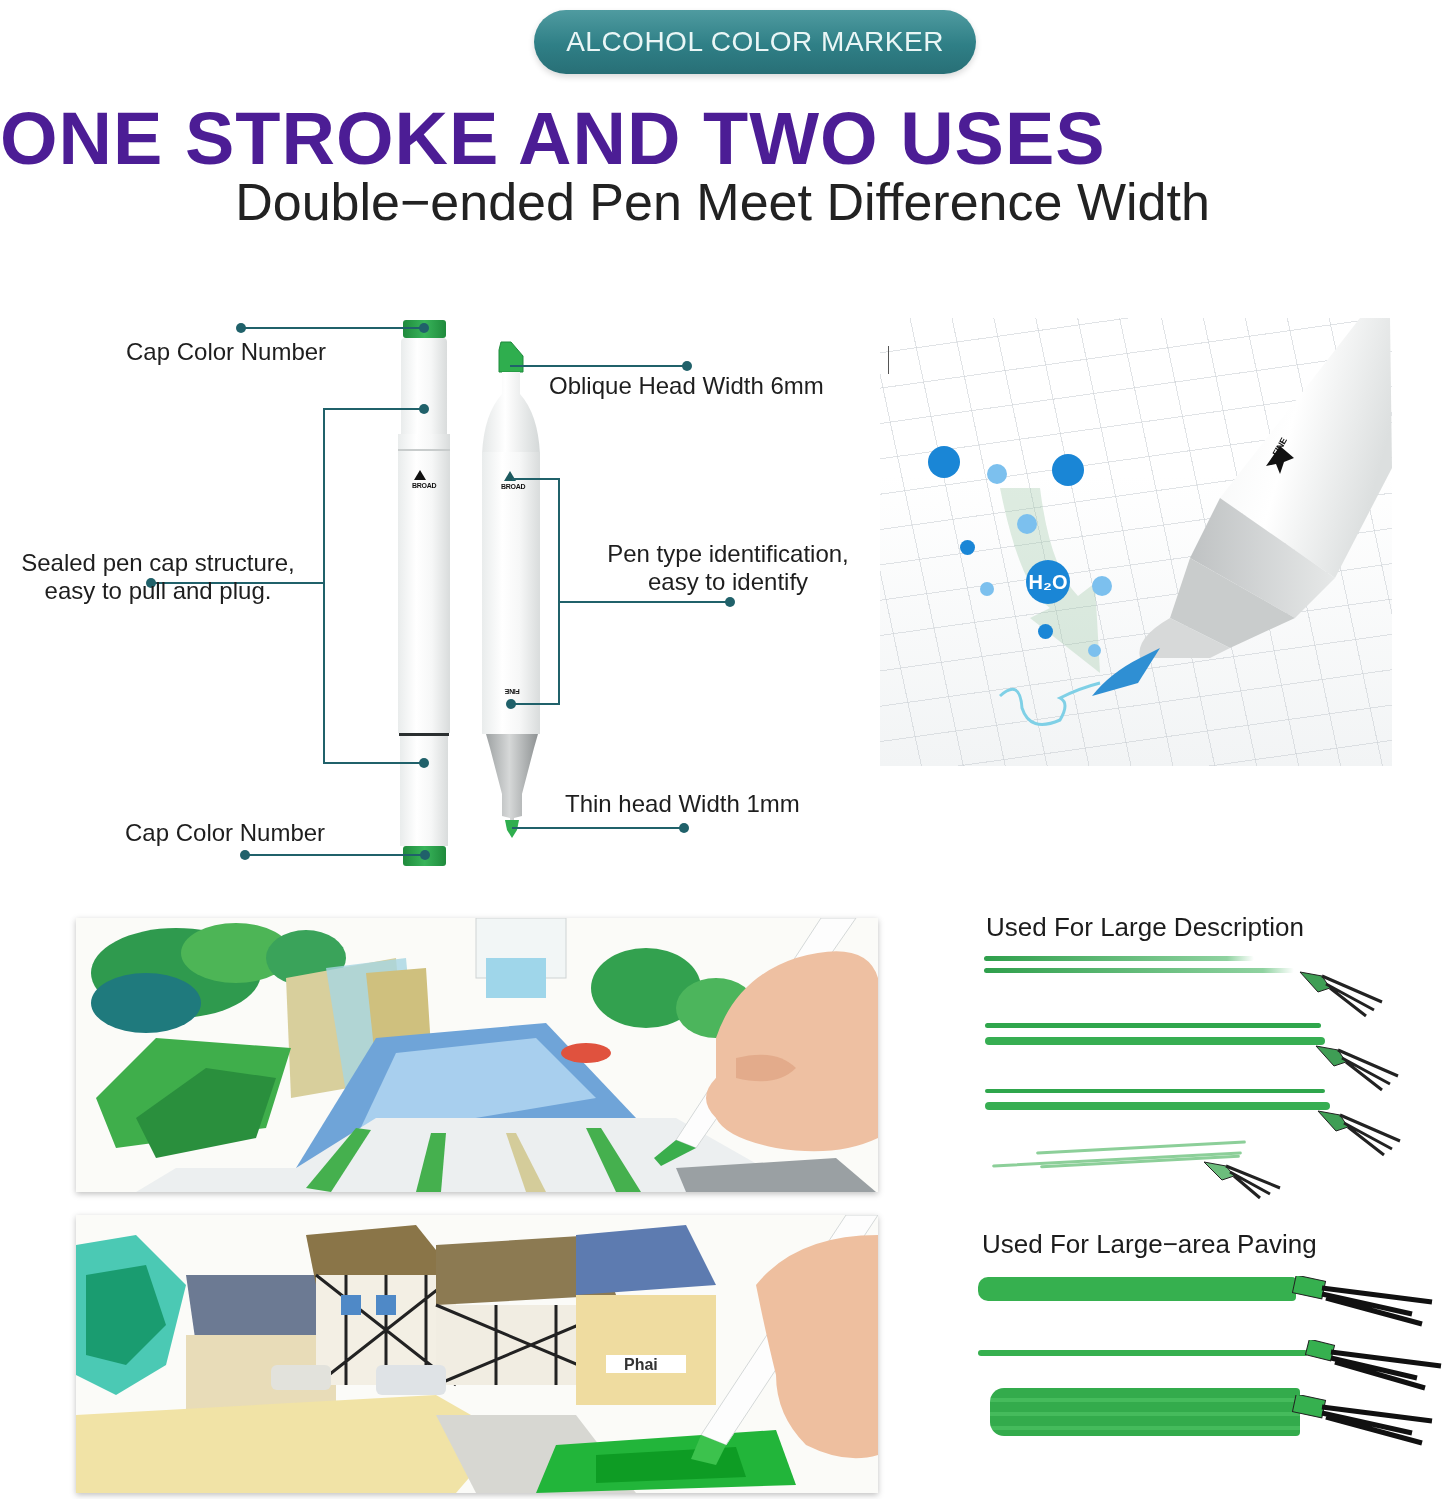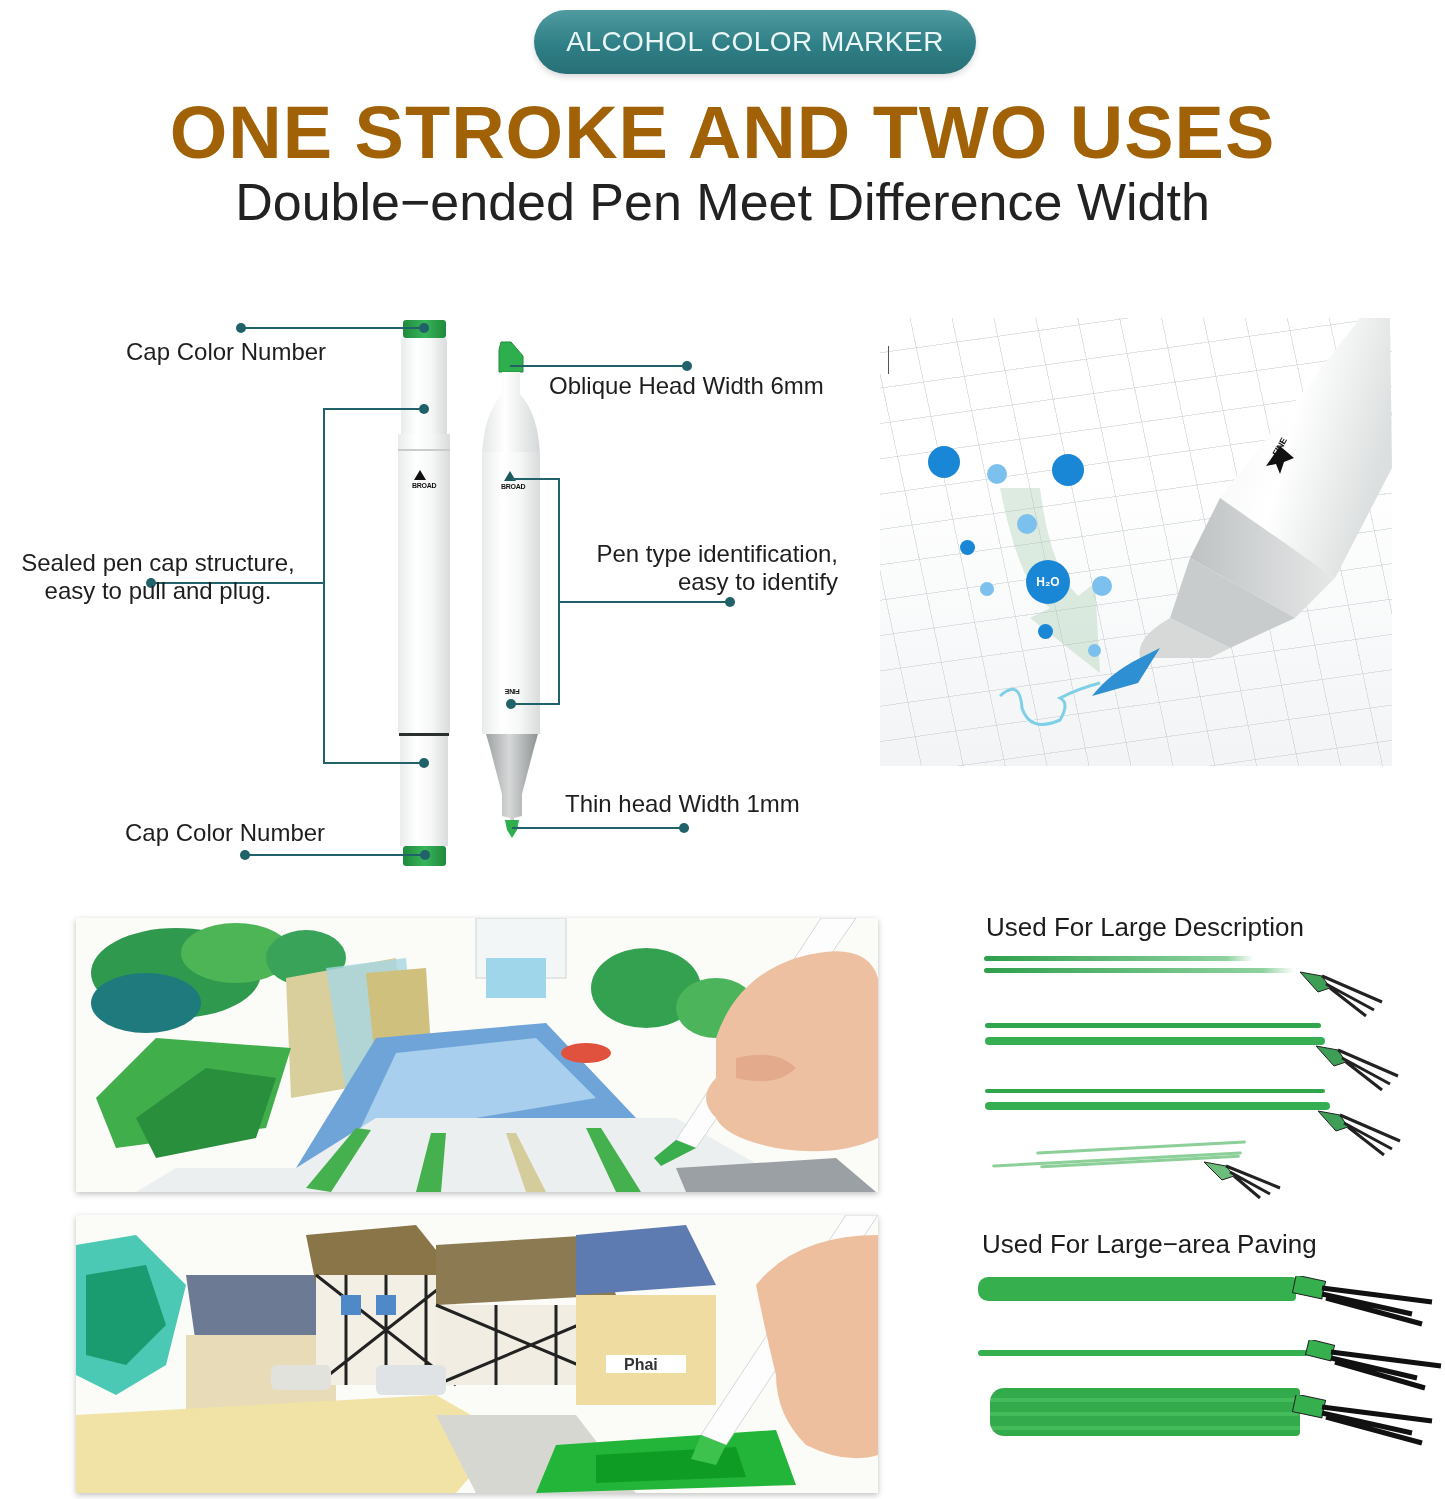--- a/index.html
+++ b/index.html
@@ -9,22 +9,22 @@
 
   
   .pill {
     left: 534px; top: 10px; width: 442px; height: 64px; border-radius: 32px;
     background: linear-gradient(180deg, #4f9ba0 0%, #2f7f86 55%, #286f76 100%);
     box-shadow: 0 3px 6px rgba(0,0,0,0.15);
     display: flex; align-items: center; justify-content: center;
     color: #eaf6f6; font-size: 28px; letter-spacing: 0.5px;
   }
   .title {
-    left: 0; width: 1445px; top: 90px; text-align: center;
-    font-size: 74px; font-weight: bold; color: #a16207; letter-spacing: 1px;
+    left: 0; width: 1445px; top: 96px; text-align: left;
+    font-size: 74px; font-weight: bold; color: #4c1d95; letter-spacing: 1px;
   }
   .subtitle {
     left: 0; width: 1445px; top: 172px; text-align: center;
     font-size: 52px; color: #222222;
   }
 
   
   .label { font-size: 24px; color: #1e1e1e; line-height: 28px; white-space: nowrap; }
   .label.center { text-align: center; }
   .line { background: #20616a; position: absolute; }
@@ -143,41 +143,41 @@
   <div class="line" style="left:245px;top:854px;width:180px;height:2px;"></div>
   <div class="dot" style="left:420px;top:850px;"></div>
 </div>
 
 <div class="abs label" style="left:126px;top:338px;">Cap Color Number</div>
 <div class="abs label center" style="left:0;top:518px;width:316px;margin-top:31px;">
   <div>Sealed pen cap structure,</div>
   <div>easy to pull and plug.</div>
 </div>
 <div class="abs label" style="left:549px;top:372px;">Oblique Head Width 6mm</div>
-<div class="abs label center" style="left:554px;top:540px;width:284px;text-align:right;">
+<div class="abs label center" style="left:586px;top:540px;width:284px;">
   <div>Pen type identification,</div>
   <div>easy to identify</div>
 </div>
 <div class="abs label" style="left:565px;top:790px;">Thin head Width 1mm</div>
 <div class="abs label" style="left:125px;top:819px;">Cap Color Number</div>
 
 <div class="abs moist-panel">
   <div class="abs" style="left:8px;top:28px;width:1px;height:28px;background:#555;"></div>
 
   <svg class="abs" style="left:100px;top:160px;" width="130" height="200">
     <path d="M20,10 Q40,110 70,130 L50,140 L120,195 L115,105 L98,118 Q70,90 60,10 Z" fill="rgba(160,200,170,0.35)"></path>
   </svg>
 
   <div class="drop" style="left:48px;top:128px;width:32px;height:32px;background:#1a86d6;"></div>
   <div class="drop" style="left:107px;top:146px;width:20px;height:20px;background:#7cc0ee;"></div>
   <div class="drop" style="left:172px;top:136px;width:32px;height:32px;background:#1a86d6;"></div>
   <div class="drop" style="left:137px;top:196px;width:20px;height:20px;background:#7cc0ee;"></div>
   <div class="drop" style="left:80px;top:222px;width:15px;height:15px;background:#1a86d6;"></div>
   <div class="drop" style="left:100px;top:264px;width:14px;height:14px;background:#7cc0ee;"></div>
-  <div class="drop" style="left:146px;top:242px;width:44px;height:44px;background:#1a86d6;display:flex;align-items:center;justify-content:center;color:#fff;font-weight:bold;font-size:12px;text-align:center;">
+  <div class="drop" style="left:146px;top:242px;width:44px;height:44px;background:#1a86d6;display:flex;align-items:center;justify-content:center;color:#fff;font-weight:bold;font-size:20px;text-align:center;">
     <span>H₂O</span>
   </div>
   <div class="drop" style="left:212px;top:258px;width:20px;height:20px;background:#7cc0ee;"></div>
   <div class="drop" style="left:158px;top:306px;width:15px;height:15px;background:#1a86d6;"></div>
   <div class="drop" style="left:208px;top:326px;width:13px;height:13px;background:#7cc0ee;"></div>
 
   <svg class="abs" style="left:110px;top:340px;" width="120" height="80">
     <path d="M10,38 Q30,20 32,50 Q40,75 70,62 Q80,45 70,40 Q90,30 110,25" fill="none" stroke="#7fd0e6" stroke-width="3"></path>
   </svg>
 

